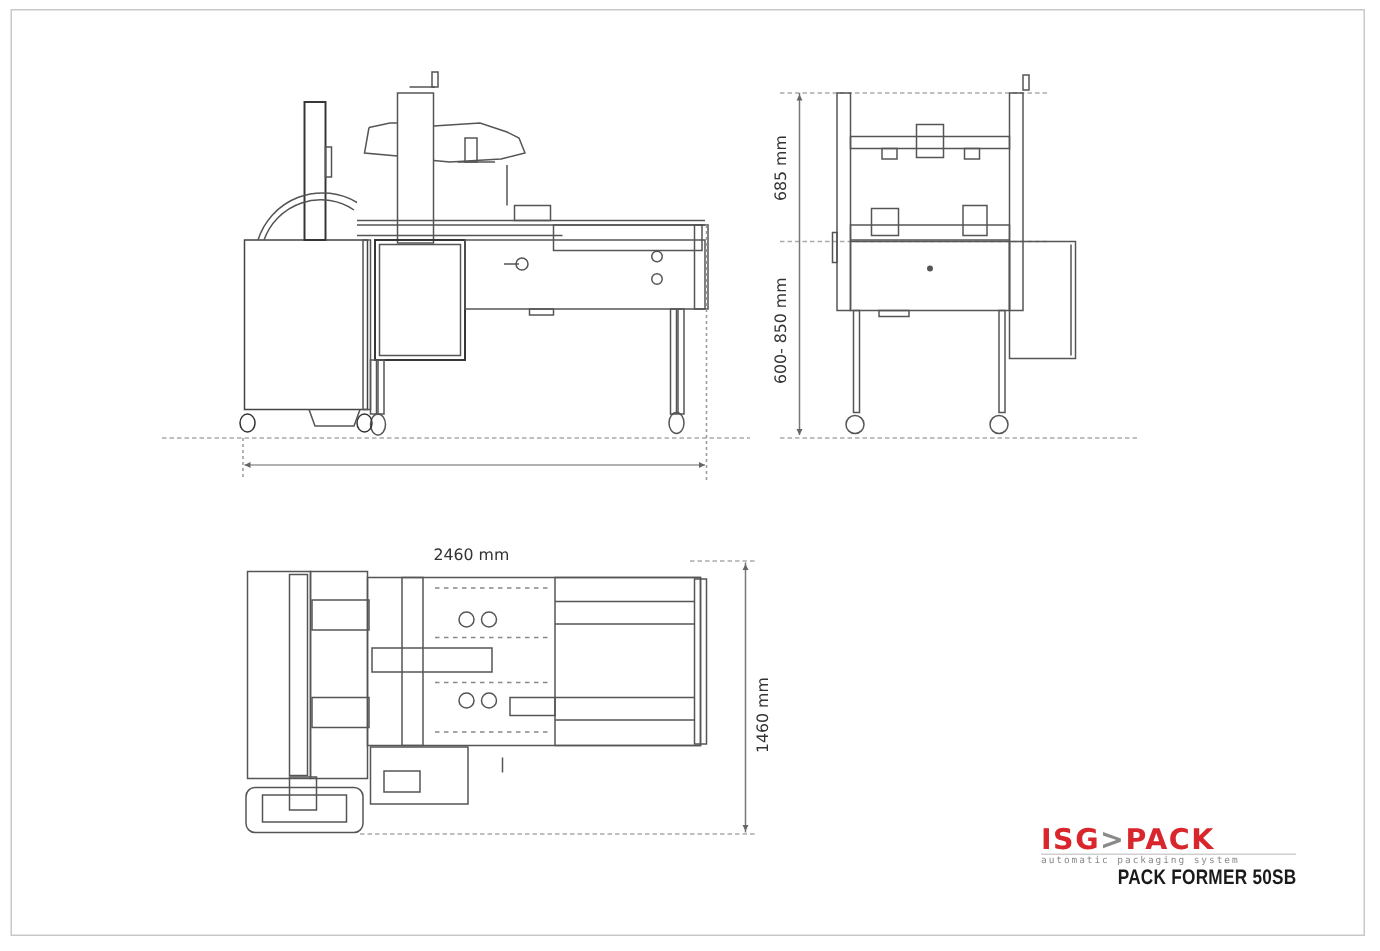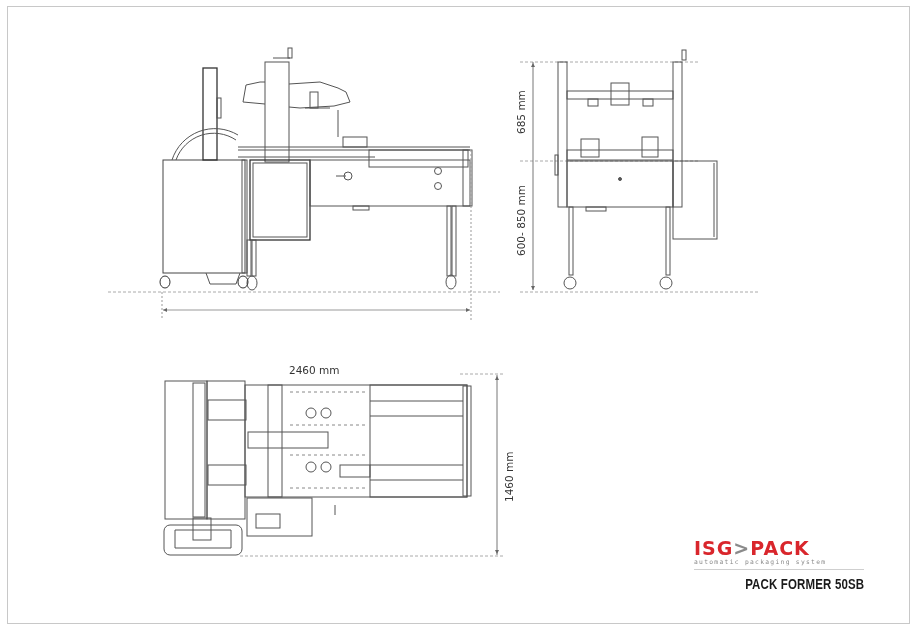--- a/index.html
+++ b/index.html
@@ -2,21 +2,21 @@
 <html><head>
 <meta charset="utf-8">
 <style>
   html, body { margin: 0; padding: 0; background: #ffffff; }
   body { width: 920px; height: 634px; position: relative; overflow: hidden; font-family: "DejaVu Sans", sans-serif; }
   .frame { position: absolute; left: 7px; top: 6px; width: 903px; height: 618px; border: 1px solid #c8c8c8; box-sizing: border-box; }
   svg.drawing { position: absolute; left: 0; top: 0; }
   .dim-label { position: absolute; font-family: "DejaVu Sans", sans-serif; font-size: 10.5px; color: #333; white-space: nowrap; }
   .vert { transform-origin: left top; transform: rotate(-90deg); }
   .logo { position: absolute; left: 694px; top: 538px; width: 172px; }
-  .logo-main { font-family: "DejaVu Sans", sans-serif; font-weight: bold; font-size: 19px; letter-spacing: 1px; line-height: 20px; }
+  .logo-main { font-family: "DejaVu Sans", sans-serif; font-weight: bold; font-size: 19px; letter-spacing: 1px; line-height: 20px; margin-top: 12px; }
   .logo-isg { color: #d9262c; }
   .logo-gt { color: #8a8a8a; }
   .logo-pack { color: #d9262c; }
   .logo-sub { font-family: "DejaVu Sans Mono", monospace; font-size: 6.3px; letter-spacing: 1.3px; color: #8a8a8a; text-transform: lowercase; margin-top: 0px; }
   .logo-rule { position: absolute; left: 694px; top: 569px; width: 170px; height: 1px; background: #cfcfcf; }
   .model { position: absolute; right: 56px; top: 576px; font-family: "Liberation Sans", sans-serif; font-weight: bold; font-size: 14px; color: #1a1a1a; transform: scaleX(0.82); transform-origin: right top; letter-spacing: 0.2px; }
 </style>
 </head>
 <body>
 

